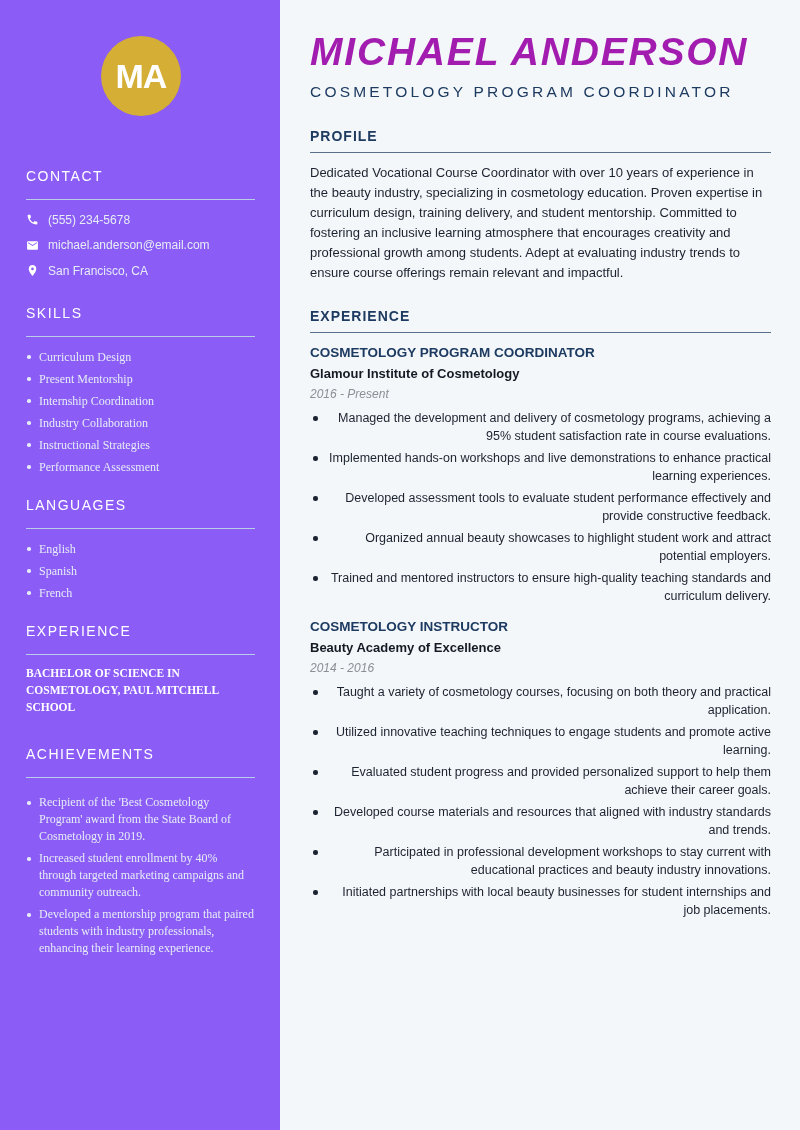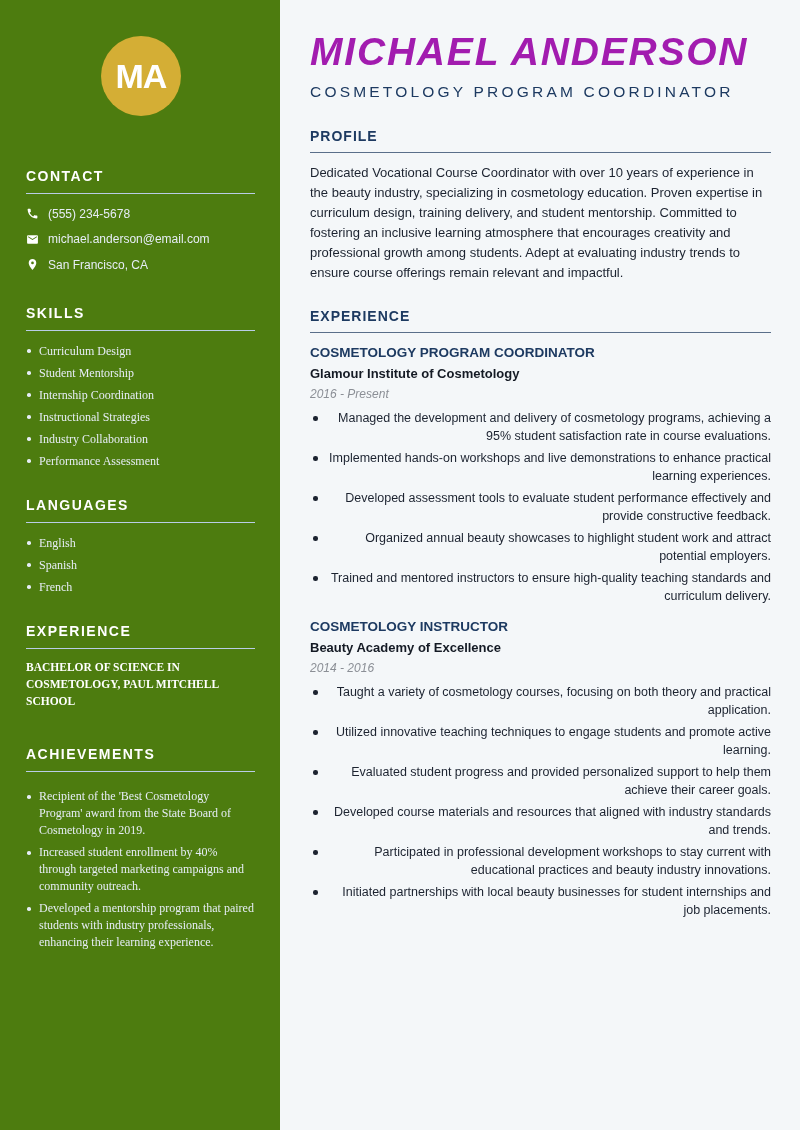--- a/index.html
+++ b/index.html
@@ -6,35 +6,35 @@
   html, body { width: 800px; height: 1130px; }
   body {
     font-family: "Liberation Sans", "DejaVu Sans", sans-serif;
     background: #f4f7f9;
     position: relative;
     overflow: hidden;
   }
   .sidebar {
     position: absolute; left: 0; top: 0;
     width: 280px; height: 1130px;
-    background: #4d7c0f;
+    background: #8b5cf6;
     color: #ffffff;
     padding: 0 26px;
   }
   .avatar {
     position: absolute; left: 101px; top: 36px;
     width: 80px; height: 80px; border-radius: 50%;
     background: #d4ae35;
     display: flex; align-items: center; justify-content: center;
     color: #ffffff; font-weight: bold; font-size: 34px; letter-spacing: -1px;
   }
   .side-section { position: absolute; left: 26px; width: 229px; }
   .side-title {
-    font-size: 14px; font-weight: bold; letter-spacing: 1.5px;
-    color: #ffffff; padding-bottom: 9px;
+    font-size: 14px; font-weight: normal; letter-spacing: 1.5px;
+    color: #ffffff; padding-bottom: 15px;
     border-bottom: 1.5px solid #b9cde6;
   }
   .contact-row {
     display: flex; align-items: center; height: 25.5px;
     font-size: 12px; color: #e6edf6;
   }
   .contact-row svg { width: 13px; height: 13px; margin-right: 9px; flex: none; }
   .side-list { list-style: none; margin-top: 9px; }
   .side-list li {
     position: relative; padding-left: 13px;
@@ -117,24 +117,24 @@
           </svg>
         <span>San Francisco, CA</span>
       </div>
     </div>
   </section>
 
   <section class="side-section" style="top:305px;">
     <h2 class="side-title">SKILLS</h2>
     <ul class="side-list">
       <li>Curriculum Design</li>
-      <li>Student Mentorship</li>
+      <li>Present Mentorship</li>
       <li>Internship Coordination</li>
+      <li>Industry Collaboration</li>
       <li>Instructional Strategies</li>
-      <li>Industry Collaboration</li>
       <li>Performance Assessment</li>
     </ul>
   </section>
 
   <section class="side-section" style="top:497px;">
     <h2 class="side-title">LANGUAGES</h2>
     <ul class="side-list">
       <li>English</li>
       <li>Spanish</li>
       <li>French</li>

